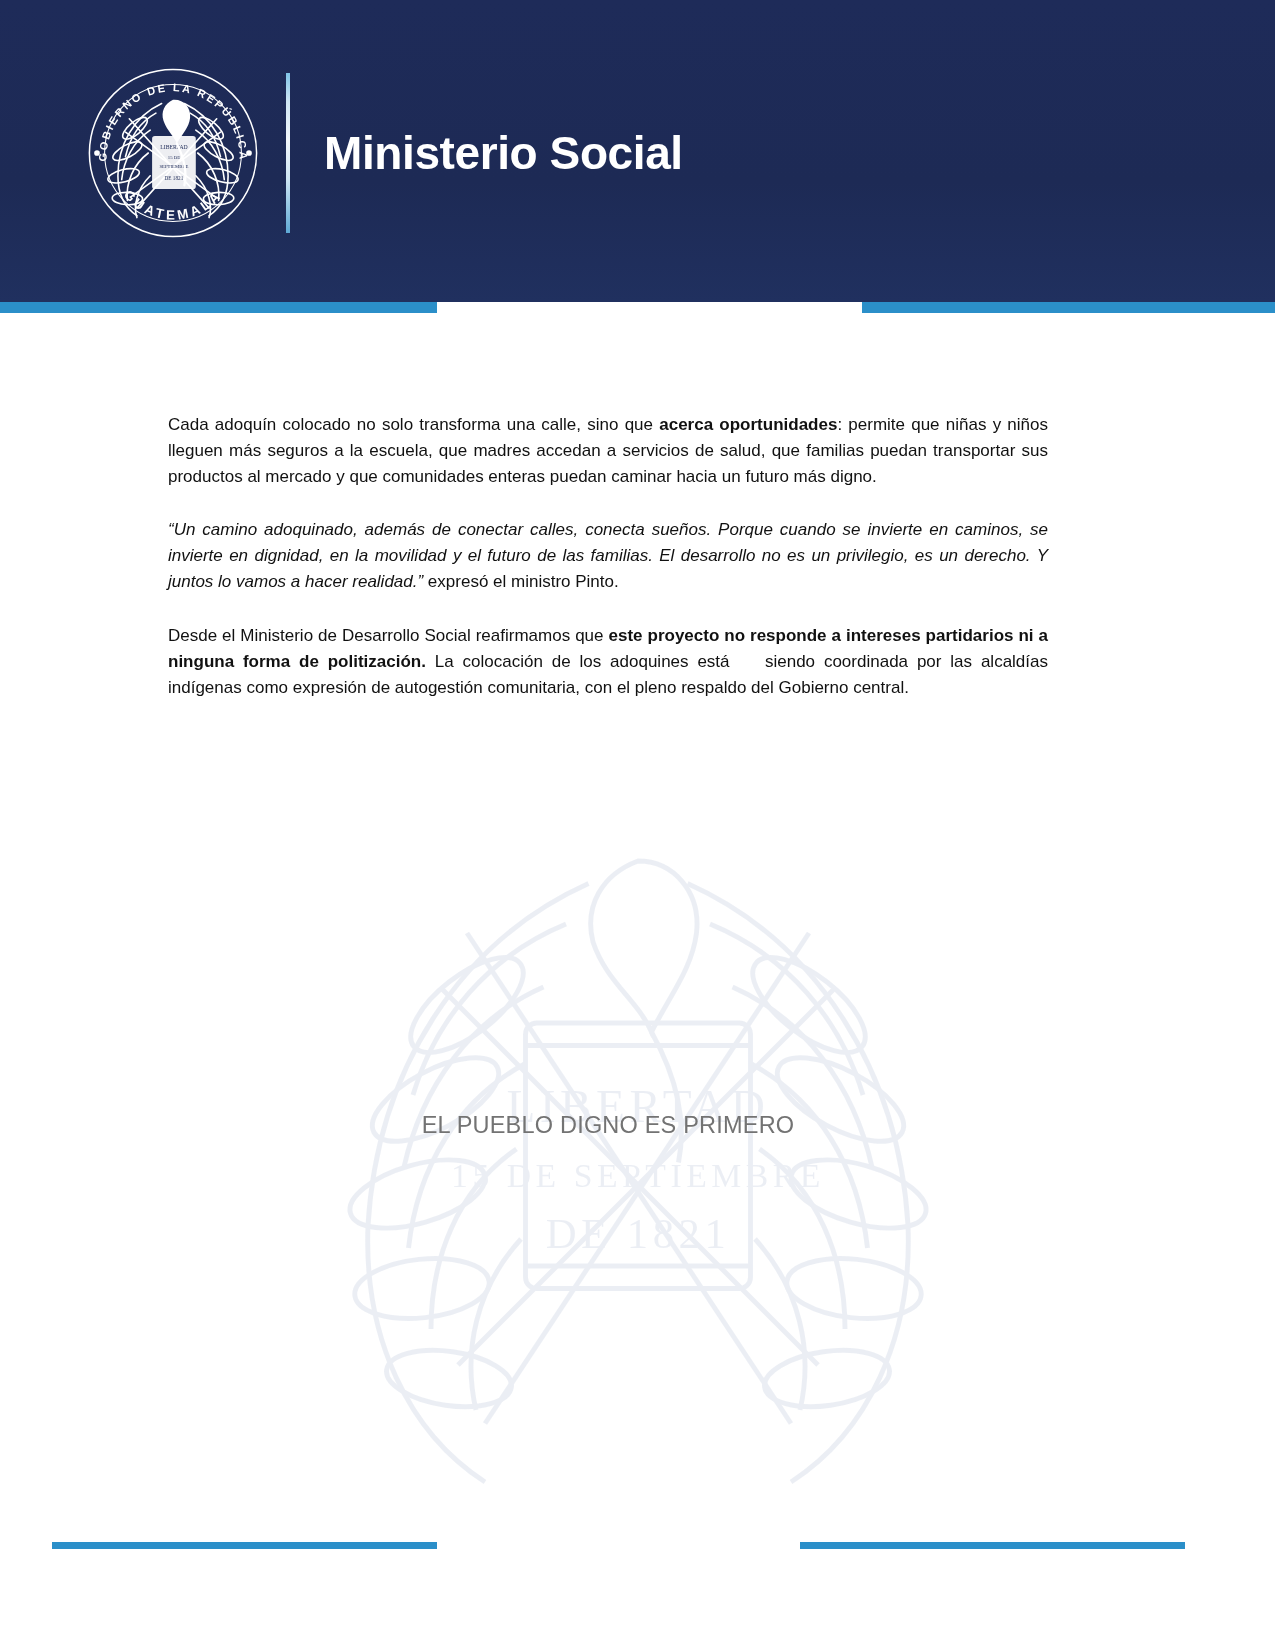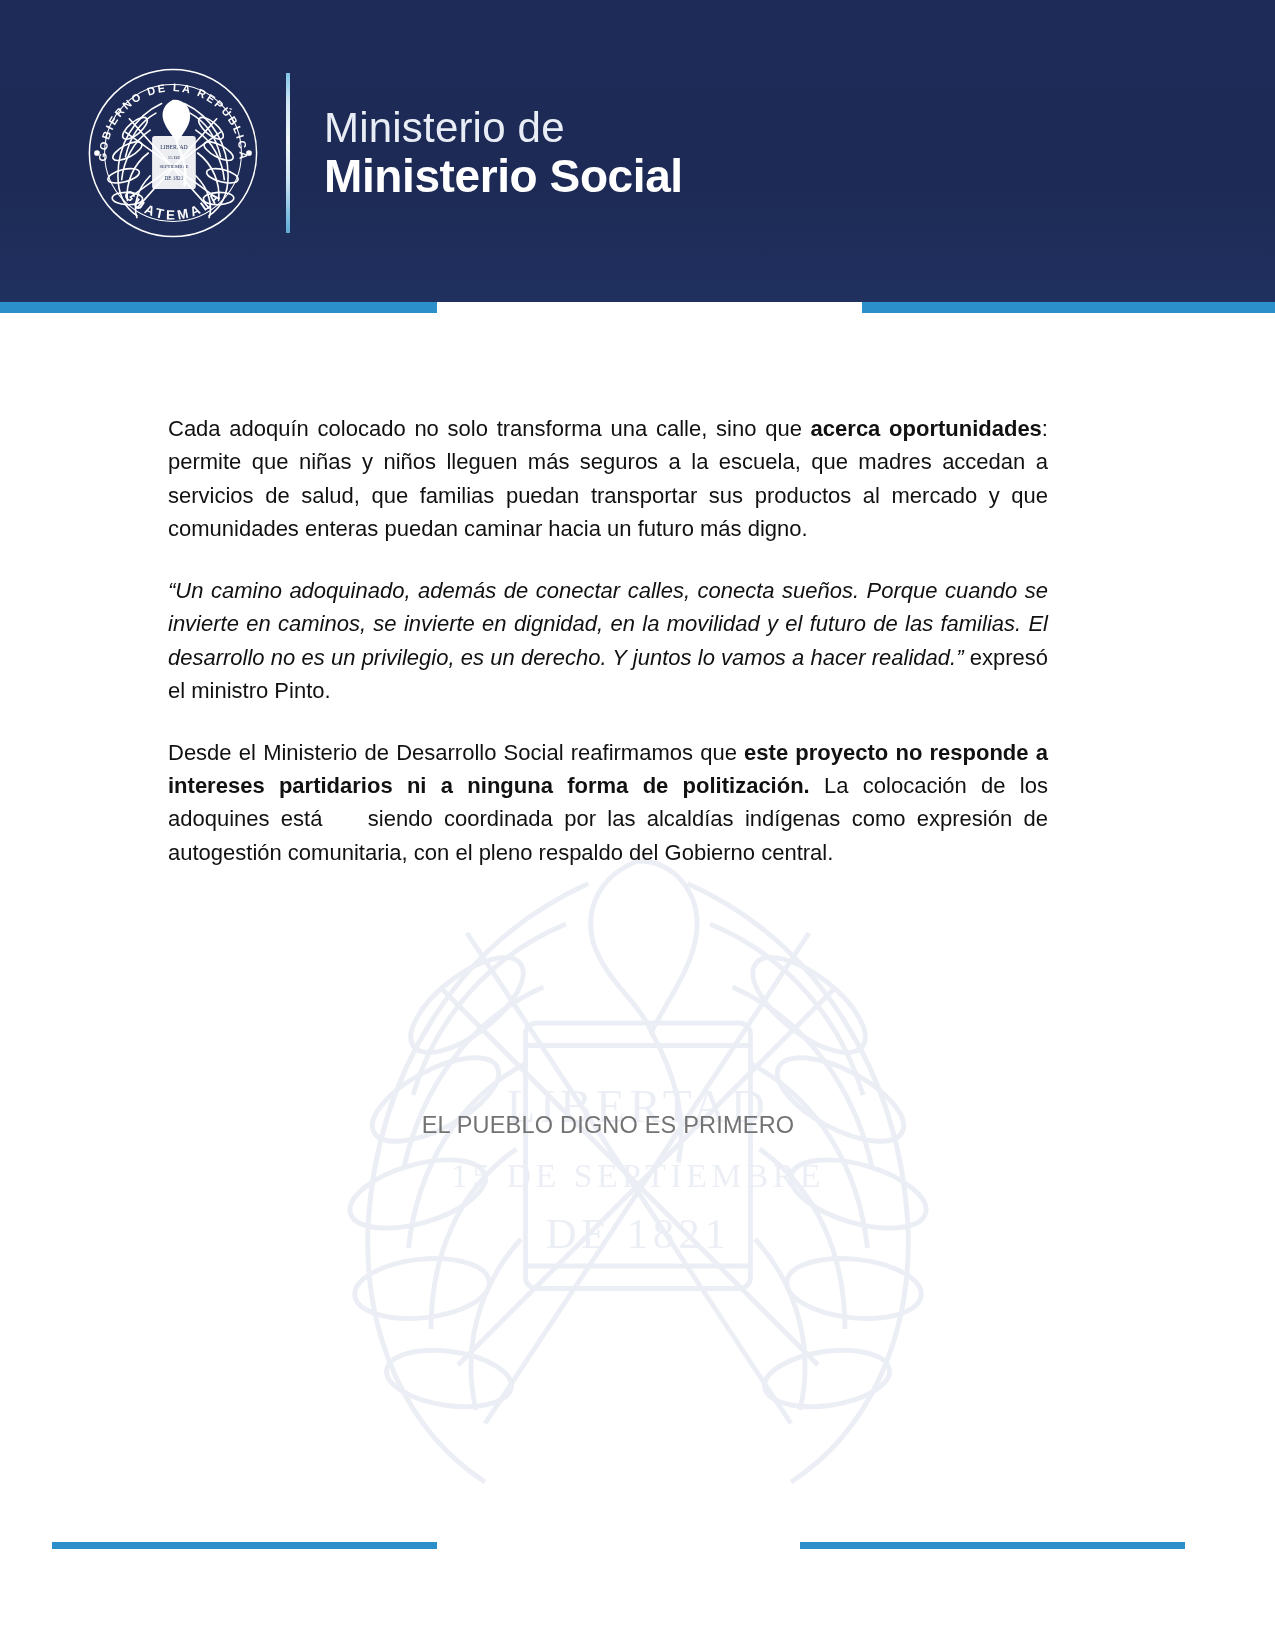--- a/index.html
+++ b/index.html
@@ -122,21 +122,21 @@
 
   
   .content {
     position: absolute;
     left: 168px;
     top: 412px;
     width: 880px;
     z-index: 2;
   }
   .para {
-    font-size: 22px;
+    font-size: 17px;
     line-height: 1.52;
     text-align: justify;
     margin: 0 0 28px 0;
     color: #111111;
   }
   .para.quote {
     font-style: italic;
   }
   .para.quote .plain { font-style: normal; margin-top: 24px; }
   .para b { font-weight: bold; }
@@ -262,21 +262,20 @@
           </g>
           <path d="M100 44 C91 48 87 57 90 66 C94 77 101 82 104 90
                    C110 80 117 73 118 63 C119 52 111 43 100 44 Z" fill="#ffffff"></path>
           <path d="M104 90 C111 104 115 120 112 134" fill="none" stroke="#ffffff" stroke-width="2.4" stroke-linecap="round"></path>
         </svg>
       </div>
 
       <div class="header-divider"></div>
 
       <div class="header-titles">
-        <div class="title-line1">Ministerio de</div>
         <div class="title-line2">Ministerio Social</div>
       </div>
 
     </div>
   </header>
 
   <div class="accent-row">
     <div class="accent-seg accent-left"></div>
     <div class="accent-seg accent-right"></div>
   </div>

